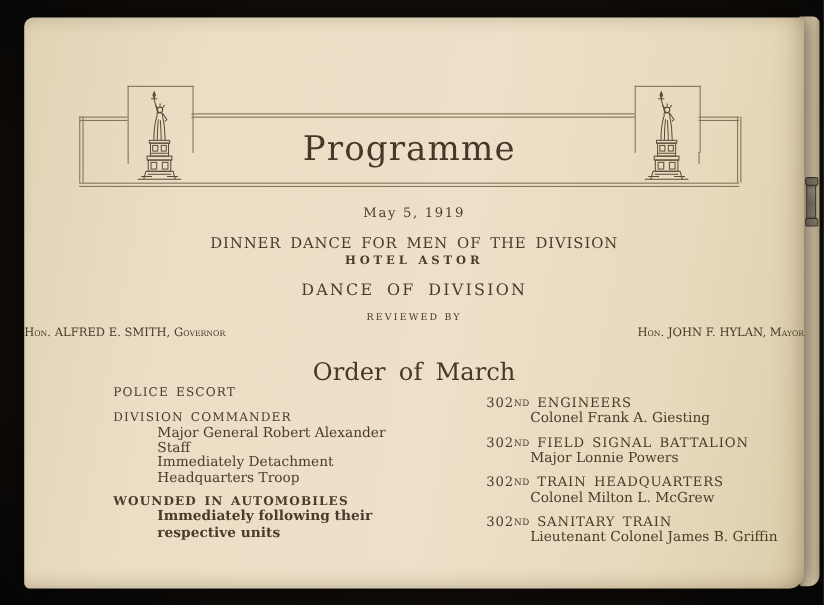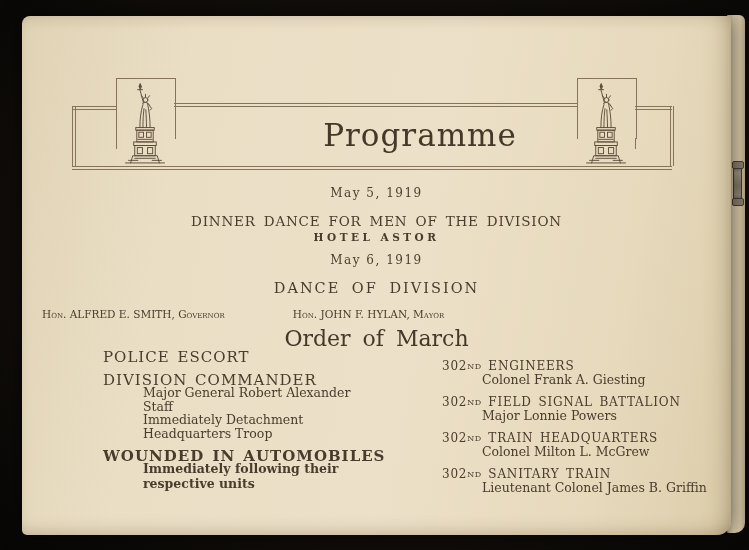--- a/index.html
+++ b/index.html
@@ -56,47 +56,47 @@
     border:1px solid #857459; border-bottom:none;
   }
   .niche-left  { left:94px; }
   .niche-right { left:555px; }
   .niche-ext { position:absolute; top:122px; height:11px; width:0; border-left:1px solid #857459; }
   .ext-left  { left:94px; }
   .ext-right { left:613px; }
   .band-title {
     position:absolute; left:50px; top:88px; width:600px; height:62px;
     display:flex; align-items:center; justify-content:center;
-    font-size:31px; letter-spacing:1px; color:#453828;padding-left:48px;
+    font-size:31px; letter-spacing:1px; color:#453828;
   }
   .statue { position:absolute; top:66px; width:46px; height:84px; }
   .s-left  { left:100px; }
   .s-right { left:561px; }
 
   
   .events { position:absolute; left:0; top:170px; width:100%; text-align:center; }
   .ev-date  { font-size:12px; letter-spacing:1.5px; line-height:15px; margin-bottom:2px; color:#4e4030; }
   .ev-name  { font-size:13.5px; letter-spacing:0.8px; word-spacing:3px; line-height:17px; margin-bottom:1px;margin-top:12px; }
   .ev-venue { font-size:10.5px; font-weight:700; letter-spacing:3.5px; line-height:13px; margin-bottom:9px; }
   .ev-date.second { margin-bottom:1px; }
   .ev-name.parade { font-size:14.5px; letter-spacing:2px; word-spacing:5px; margin-bottom:11px; }
   .review-label { font-size:8.5px; letter-spacing:2px; line-height:11px; margin-bottom:1px; text-transform:uppercase; }
-  .reviewers { display:flex; justify-content:flex-start; gap:68px; font-size:10.5px; line-height:13px;padding-left:20px; }
+  .reviewers { display:flex; justify-content:space-between; gap:68px; font-size:10.5px; line-height:13px; }
   .sc   { font-variant:small-caps; }
   .caps { text-transform:uppercase; }
 
   
   .march-heading {
     position:absolute; top:310px; left:0; width:100%;
     text-align:center; font-size:22px; word-spacing:5px; color:#453828;
   }
   .col { position:absolute; top:334px; }
   .col-left  { left:81px;  width:310px; }
   .col-right { left:420px; width:280px; }
-  .unit-title { font-size:15px; letter-spacing:1px; word-spacing:2px; line-height:14px; }
+  .unit-title { font-size:11px; letter-spacing:1px; word-spacing:2px; line-height:14px; }
   .gap-a { margin-top:9px; }
   .gap-b { margin-top:8px; }
   .sub { font-size:12.5px; margin-left:40px; line-height:14.6px; margin-top:-1px; }
   .bold { font-weight:700; }
   .unit { margin-bottom:9px;margin-top:10px; }
   .unit-line { font-size:12px; letter-spacing:0.8px; word-spacing:2px; line-height:13px; }
   .ord { font-size:8px; vertical-align:1px; letter-spacing:0.5px; }
   .officer { font-size:12.5px; margin-left:40px; line-height:13px; }
 </style>
 </head>
@@ -158,22 +158,22 @@
         <use href="#statue-art"></use>
       </svg>
 
       <div class="band-title">Programme</div>
     </div>
 
     <div class="events">
       <div class="ev-date">May 5, 1919</div>
       <div class="ev-name">DINNER DANCE FOR MEN OF THE DIVISION</div>
       <div class="ev-venue">HOTEL ASTOR</div>
-      <div class="ev-date second">May 6, 1919</div>
       <div class="ev-name parade">DANCE OF DIVISION</div>
+      <div class="review-label">Reviewed by</div>
       <div class="reviewers">
         <div><span class="sc">Hon.</span> <span class="caps">Alfred E. Smith,</span> <span class="sc">Governor</span></div>
         <div><span class="sc">Hon.</span> <span class="caps">John F. Hylan,</span> <span class="sc">Mayor</span></div>
       </div>
     </div>
 
     <div class="march-heading">Order of March</div>
 
     <div class="col col-left">
       <div class="unit-title">POLICE ESCORT</div>

